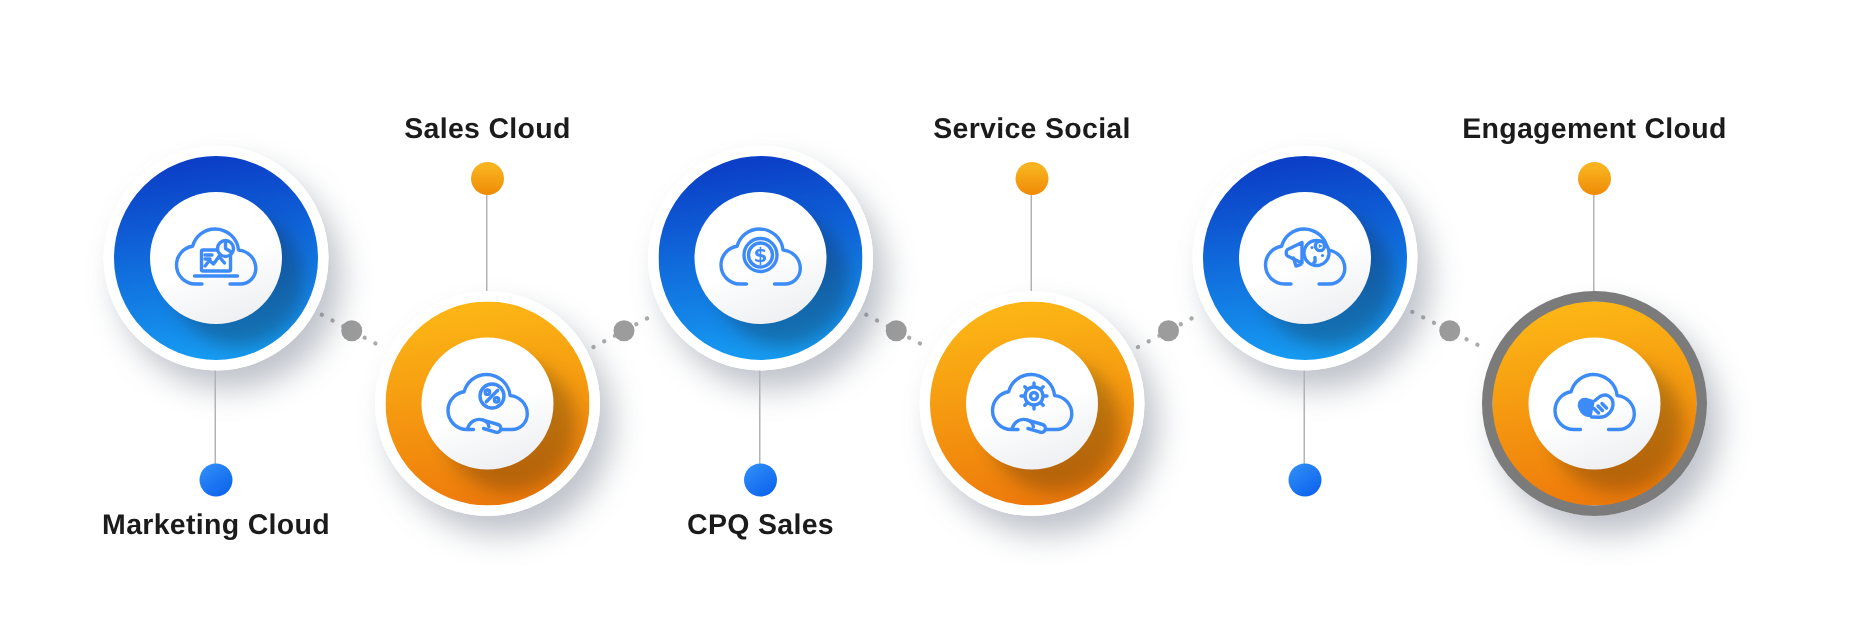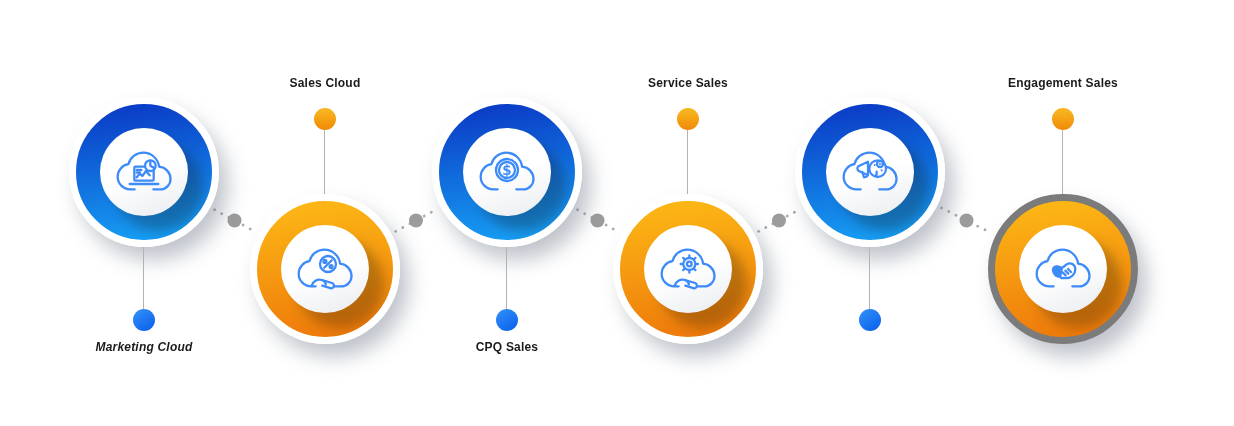--- a/index.html
+++ b/index.html
@@ -5,26 +5,26 @@
   html,body { margin:0; padding:0; background:#fff; }
   .canvas {
     position:relative; width:1234px; height:426px; background:#ffffff;
     overflow:hidden; font-family:"Liberation Sans", sans-serif;
   }
   .connectors { position:absolute; left:0; top:0; width:1234px; height:426px; pointer-events:none; }
   .dotline { stroke:#ababab; stroke-width:2.8; stroke-linecap:round; stroke-dasharray:0.1 8; fill:none; }
   .middot { fill:#9c9c9c; }
 
   .node { position:absolute; top:0; width:220px; height:426px; }
-  .n1 { left:34px;font-style:italic; }  .n2 { left:215px; } .n3 { left:397px; }
+  .n1 { left:34px; }  .n2 { left:215px; } .n3 { left:397px; }
   .n4 { left:578px; } .n5 { left:760px; } .n6 { left:953px; }
 
   .label {
     position:absolute; left:0; width:220px; text-align:center;
-    font-size:12px; font-weight:700; color:#1b1b1b; letter-spacing:0.2px;
+    font-size:19px; font-weight:700; color:#1b1b1b; letter-spacing:0.2px;
   }
   .pos-below .label { top:340px; }
   .pos-above .label { top:76px; }
 
   .stem { position:absolute; left:109px; width:1px; background:#b3b3b3; }
   .pos-below .stem { top:247px; height:63px; }
   .pos-above .stem { top:130px; height:64px; }
 
   .dot { position:absolute; left:99px; width:22px; height:22px; border-radius:50%; }
   .pos-below .dot { top:309px; }
@@ -138,21 +138,21 @@
           <path class="st" stroke-width="2.8" d="M59.5,28.5 L63,28.5 M56.7,35.2 L59.2,37.7 M50,38 L50,41.5 M43.3,35.2 L40.8,37.7 M40.5,28.5 L37,28.5 M43.3,21.8 L40.8,19.3 M50,19 L50,15.5 M56.7,21.8 L59.2,19.3"></path>
           <circle class="stw" cx="50" cy="28.5" r="9"></circle>
           <circle class="st" cx="50" cy="28.5" r="3.5" stroke-width="2.6"></circle>
           <path class="st" d="M28,61 C30.5,53.5 37,50.5 43.5,52.5 L58.5,57 C60.7,57.7 61.9,60 61.2,62.1 C60.5,64.2 58.2,65.4 56.1,64.7 L44,61"></path>
           <path class="st" d="M43.5,52.5 C46.8,53.7 48.9,56.1 49.4,59.2" stroke-width="2.6"></path>
         </svg>
       </div>
     </div>
     <div class="stem"></div>
     <div class="dot dot-orange"></div>
-    <div class="label">Service Sales</div>
+    <div class="label">Service Social</div>
   </div>
 
   <div class="node n5 pos-below">
     <div class="big ring-blue">
       <div class="inner">
         <svg class="icon" viewBox="0 0 96 72">
           <path class="st" d="M34,62 L27.5,62 C17,62 8.5,53.5 8.5,43 C8.5,33.5 15.5,25.7 24.6,24.3 C27.2,14.3 36.3,7 47,7 C59.2,7 69.3,16.2 70.6,28.1 C80.2,28.8 87.8,36.8 87.8,46.6 C87.8,55.1 80.9,62 72.4,62 L62,62"></path>
           <circle class="stw" cx="59.5" cy="31" r="12.5" stroke-width="2.8"></circle>
           <circle class="stw" cx="63" cy="24" r="4.6" stroke-width="2.2"></circle>
           <path class="fb" d="M61.8,21.9 L66.1,24 L61.8,26.1 Z"></path>
@@ -175,16 +175,16 @@
         <svg class="icon" viewBox="0 0 96 72">
           <path class="st" d="M34,62 L27.5,62 C17,62 8.5,53.5 8.5,43 C8.5,33.5 15.5,25.7 24.6,24.3 C27.2,14.3 36.3,7 47,7 C59.2,7 69.3,16.2 70.6,28.1 C80.2,28.8 87.8,36.8 87.8,46.6 C87.8,55.1 80.9,62 72.4,62 L62,62"></path>
           <path class="fb" d="M32,41 C29.5,34.5 34,29 40.5,30.5 L48.5,33 L45,49.5 C38,50 34,46.5 32,41 Z"></path>
           <path class="st" d="M48.5,33 L53.5,29 C59.5,25 66.5,29.5 66.5,36.5 C66.5,43.5 60.5,49.8 53,49.8 L45,49.5" stroke-width="3"></path>
           <path class="st" d="M47.5,41 l4.5,4.5 M51.5,38.5 l4.5,4.5 M55.5,36 l4.5,4.5" stroke-width="2.4"></path>
         </svg>
       </div>
     </div>
     <div class="stem"></div>
     <div class="dot dot-orange"></div>
-    <div class="label">Engagement Sales</div>
+    <div class="label">Engagement Cloud</div>
   </div>
 
 </div>
 
 </body></html>

